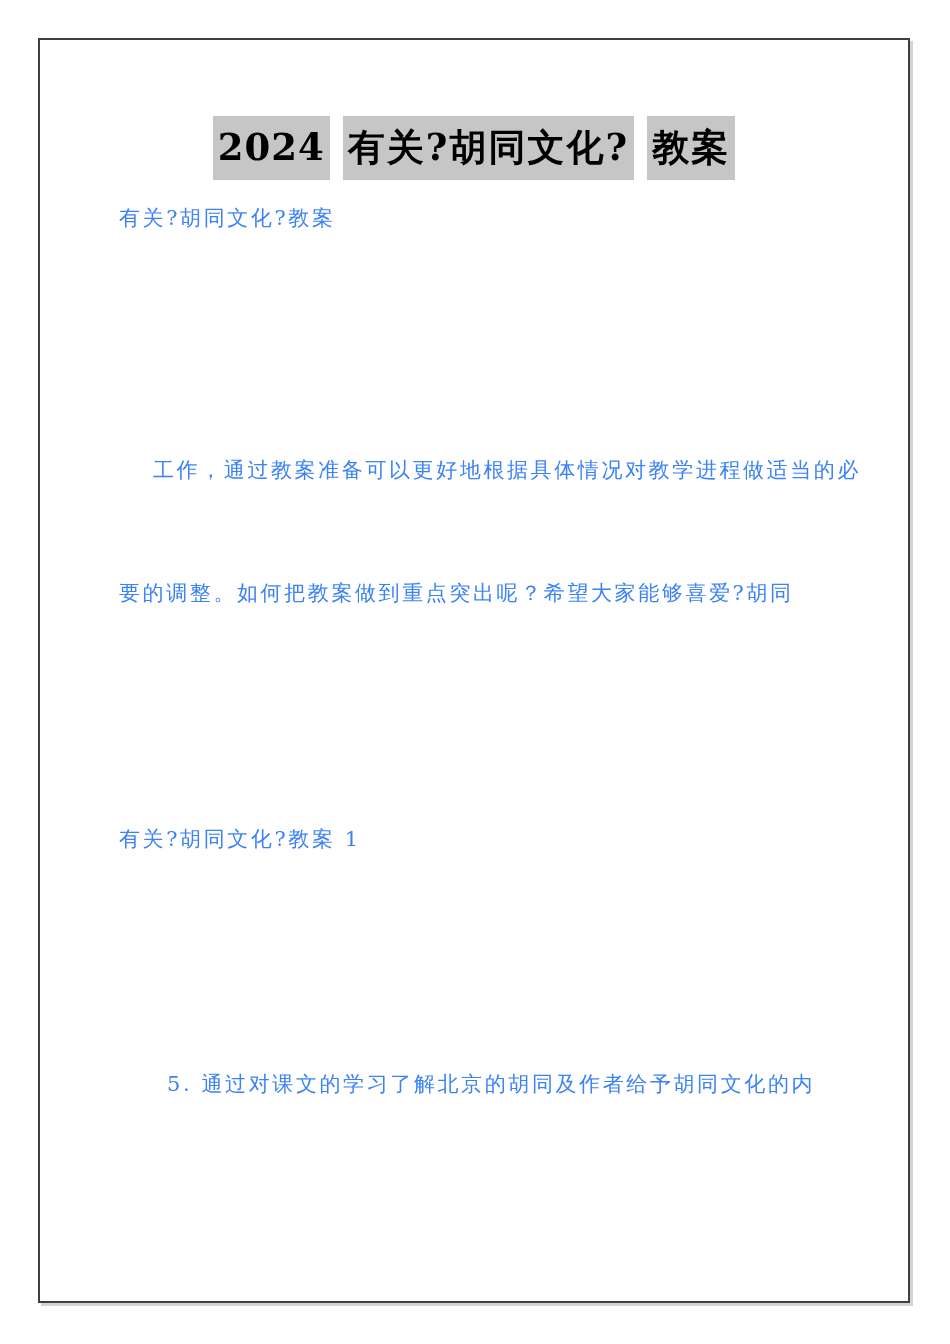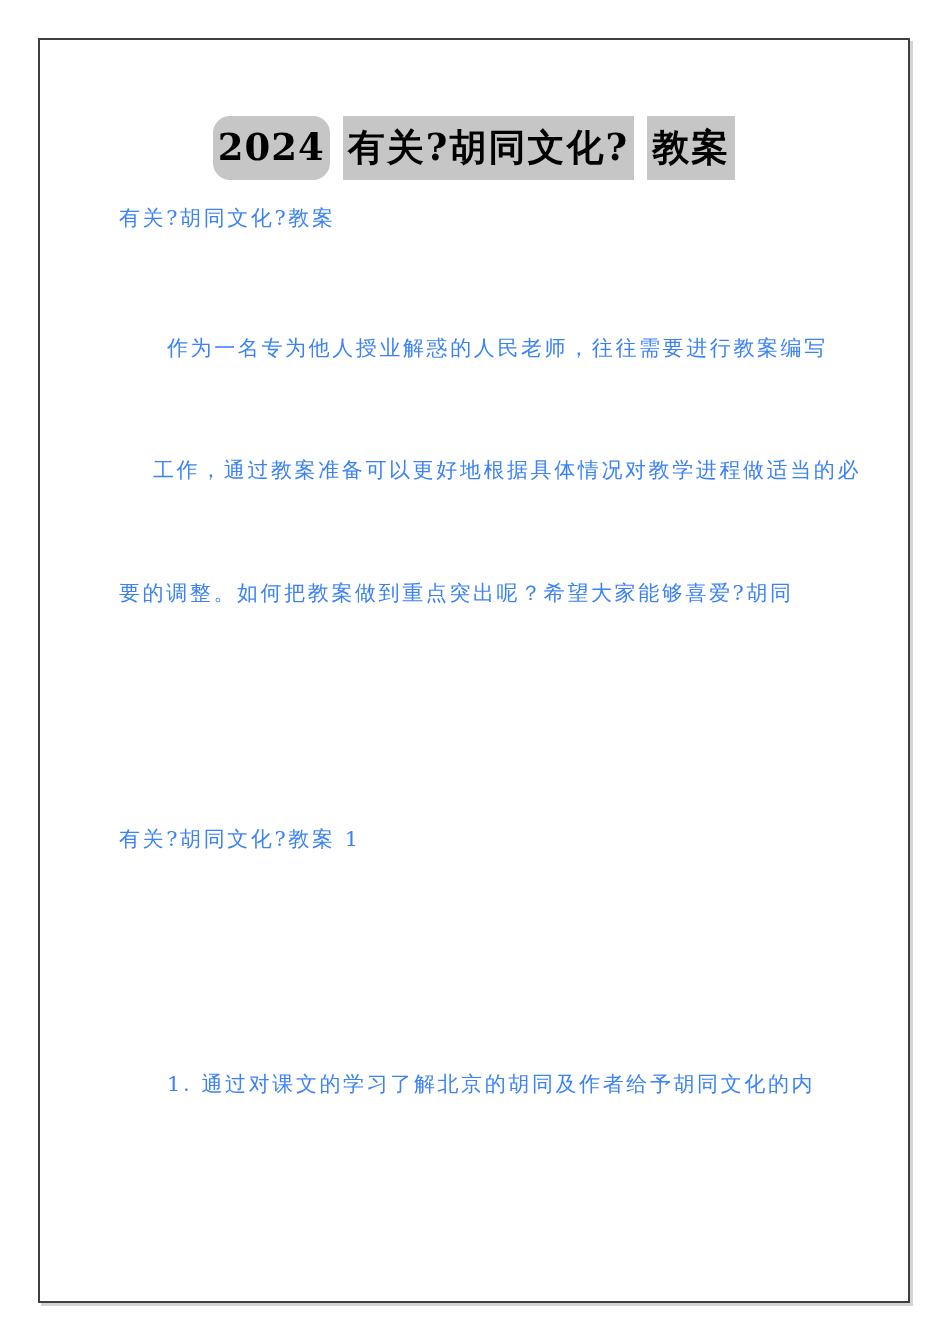--- a/index.html
+++ b/index.html
@@ -41,21 +41,20 @@
     letter-spacing: 2px;
     line-height: 1.0;
     padding: 13px 5px 14px 5px;
     vertical-align: top;
   }
   .title-part + .title-part {
     margin-left: 13px;
   }
   .title-part.num {
     letter-spacing: 1px;
-    border-radius: 17px;
   }
   .line {
     position: absolute;
     left: 79px;
     right: 62px;
     font-size: 21px;
     line-height: 1.25;
     letter-spacing: 2.6px;
     color: #3b82f6;
     font-weight: normal;
@@ -77,25 +76,24 @@
 <body>
 
 <div class="page">
 
   <div class="title-row">
     <span class="title-part num">2024</span><span class="title-part">有关?胡同文化?</span><span class="title-part">教案</span>
   </div>
 
   <div class="line l1">有关?胡同文化?教案</div>
 
-  <div class="line l2 indent">作为一名专为他人授业解惑的人民老师，往往需要进行教案编写</div>
 
   <div class="line l3">工作，通过教案准备可以更好地根据具体情况对教学进程做适当的必</div>
 
   <div class="line l4">要的调整。如何把教案做到重点突出呢？希望大家能够喜爱?胡同</div>
 
 
   <div class="line l6">有关?胡同文化?教案 1</div>
 
 
-  <div class="line l8 indent">1.  通过对课文的学习了解北京的胡同及作者给予胡同文化的内</div>
+  <div class="line l8 indent">5.  通过对课文的学习了解北京的胡同及作者给予胡同文化的内</div>
 
 </div>
 
 </body></html>

